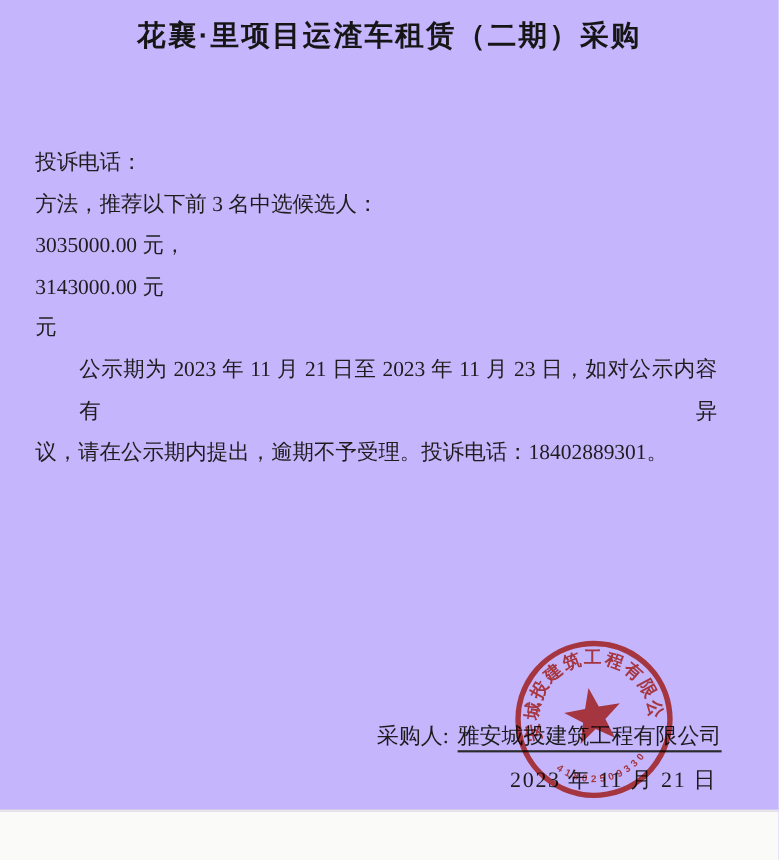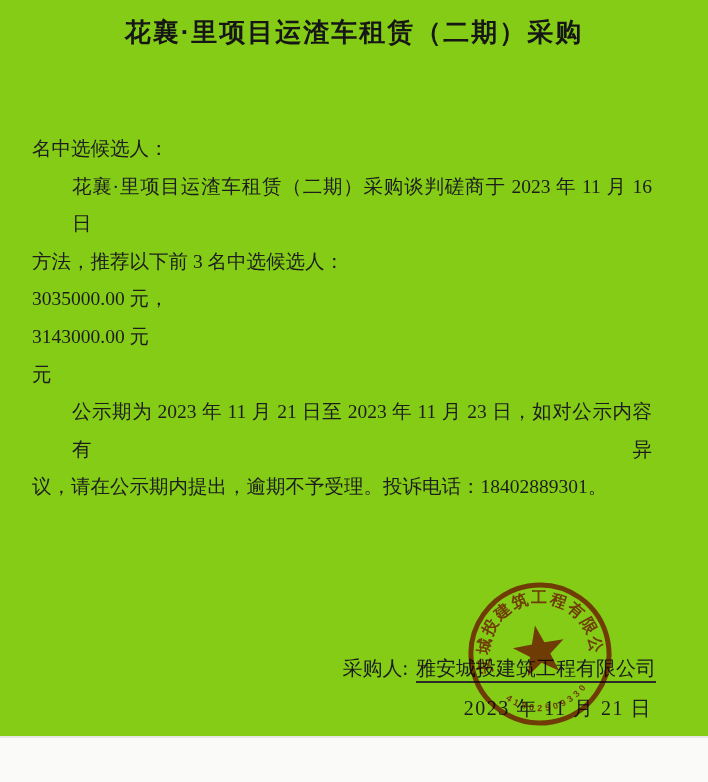--- a/index.html
+++ b/index.html
@@ -1,20 +1,20 @@
 <!DOCTYPE html>
 <html><head>
 <meta charset="utf-8">
 <style>
   html, body { margin: 0; padding: 0; background: #ffffff; }
   .page {
     position: relative;
     width: 708px;
     height: 782px;
-    background: #84cc16;
+    background: #c4b5fd;
     font-family: "Liberation Serif", "DejaVu Serif", serif;
     color: #1d1d1d;
     overflow: hidden;
   }
   .title-block {
     position: absolute;
     top: 13px;
     left: 0;
     width: 100%;
     text-align: center;
@@ -97,22 +97,21 @@
 </head>
 <body>
 
 <div class="page">
 
   <div class="title-block">
     <div>花襄·里项目运渣车租赁（二期）采购</div>
   </div>
 
   <div class="body-block">
-    <div class="ln">名中选候选人：</div>
-    <div class="ln ind just">花襄·里项目运渣车租赁（二期）采购谈判磋商于 2023 年 11 月 16 日</div>
+    <div class="ln">投诉电话：</div>
     <div class="ln">方法，推荐以下前 3 名中选候选人：</div>
     <div class="ln">3035000.00 元，</div>
     <div class="ln">3143000.00 元</div>
     <div class="ln">元</div>
     <div class="ln ind just">公示期为 2023 年 11 月 21 日至 2023 年 11 月 23 日，如对公示内容有异</div>
     <div class="ln">议，请在公示期内提出，逾期不予受理。投诉电话：18402889301。</div>
   </div>
 
   <div class="sig-block">
     <div>

